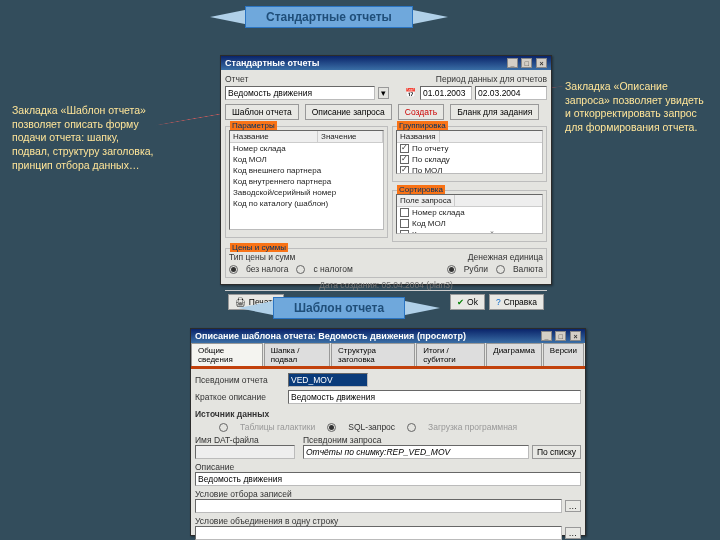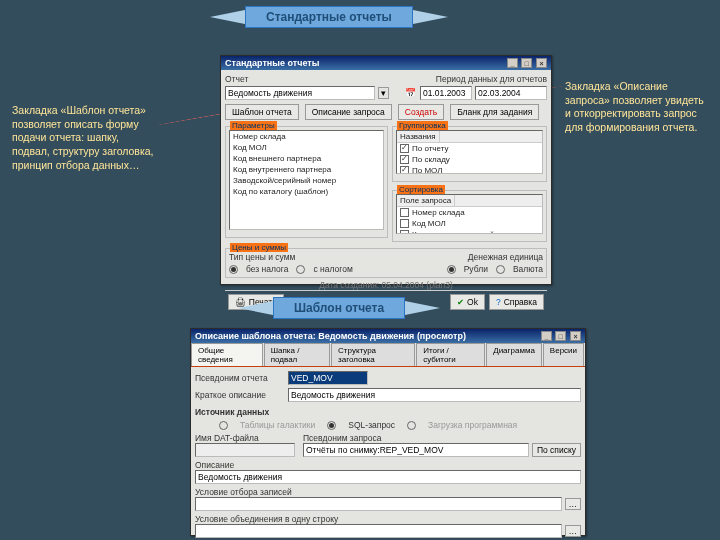--- a/index.html
+++ b/index.html
@@ -89,21 +89,21 @@
     background: #fff; border: 1px inset #bbb; overflow: hidden;
     font-size: 8px; color: #222;
   }
   .listbox .hdr { display:flex; background:#eee; border-bottom:1px solid #ccc; }
   .listbox .hdr span { padding:1px 3px; border-right:1px solid #ccc; }
   .listbox .item { padding: 1px 3px; display:flex; align-items:center; gap:3px; }
   .chk { width:9px; height:9px; border:1px solid #666; display:inline-block; background:#fff; position:relative; }
   .chk.checked::after { content:"✓"; font-size:8px; position:absolute; top:-2px; left:0; color:#333; }
   .radio { width:9px; height:9px; border:1px solid #666; border-radius:50%; display:inline-block; position:relative; }
   .radio.checked::after { content:""; width:5px; height:5px; background:#333; border-radius:50%; position:absolute; top:1px; left:1px; }
-  .tabstrip { display:flex; border-bottom:1px solid #c2410c; }
+  .tabstrip { display:flex; border-bottom:3px solid #c2410c; }
   .tab {
     background:#ddd; border:1px solid #999; border-bottom:none;
     font-size:8px; padding:2px 6px; margin-right:1px;
   }
   .tab.active { background:#f4f4f0; }
   .bottombar {
     display:flex; justify-content:space-between; gap:4px; padding:3px; border-top:1px solid #ccc;
   }
   .icon { display:inline-block; }
 </style>
@@ -157,20 +157,24 @@
         </span>
       <span class="btn">
           <span>Бланк для задания</span>
         </span>
     </div>
     <div class="row" style="align-items:flex-start; gap:4px;">
 
       <div class="group-box" style="flex:1; height:112px;">
         <div class="group-title">Параметры</div>
         <div class="listbox" style="height:100px;">
+          <div class="hdr">
+            <span style="flex:1.4">Название</span>
+            <span style="flex:1">Значение</span>
+          </div>
           <div class="item">
               <span>Номер склада</span>
             </div>
           <div class="item">
               <span>Код МОЛ</span>
             </div>
           <div class="item">
               <span>Код внешнего партнера</span>
             </div>
           <div class="item">
@@ -313,21 +317,21 @@
         <span class="lbl" style="color:#999">Загрузка программная</span>
     </div>
     <div class="row" style="gap:8px;">
       <div style="flex:0 0 100px">
         <div class="lbl">Имя DAT-файла</div>
         <input class="input" style="width: 100%; background: rgb(238, 238, 238);" disabled="">
       </div>
       <div style="flex:1">
         <div class="lbl">Псевдоним запроса</div>
         <div class="row">
-          <input class="input" style="flex: 1 1 0%;" value="Отчёты по снимку:REP_VED_MOV">
+          <input class="input" style="flex: 1 1 0%; font-style: italic;" value="Отчёты по снимку:REP_VED_MOV">
           <span class="btn" style="padding:1px 4px">
               <span>По списку</span>
             </span>
         </div>
       </div>
     </div>
     <div>
       <div class="lbl">Описание</div>
       <input class="input" style="width: 100%;" value="Ведомость движения">
     </div>

